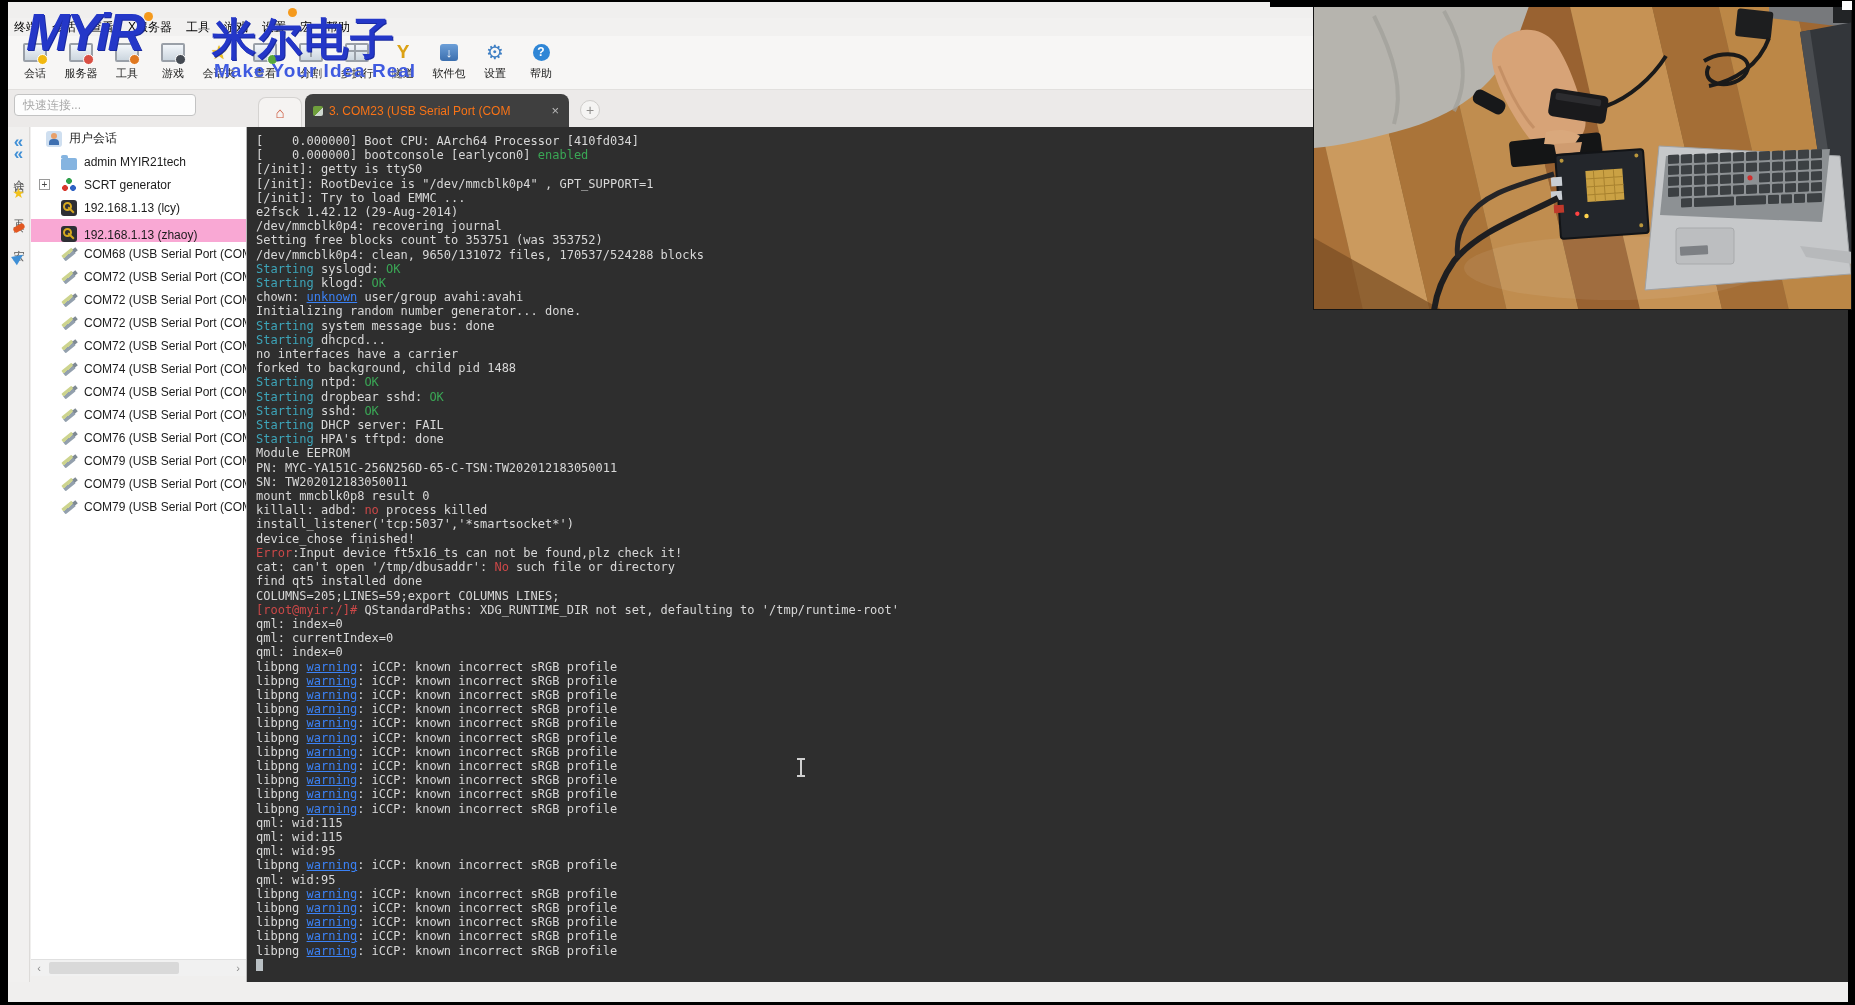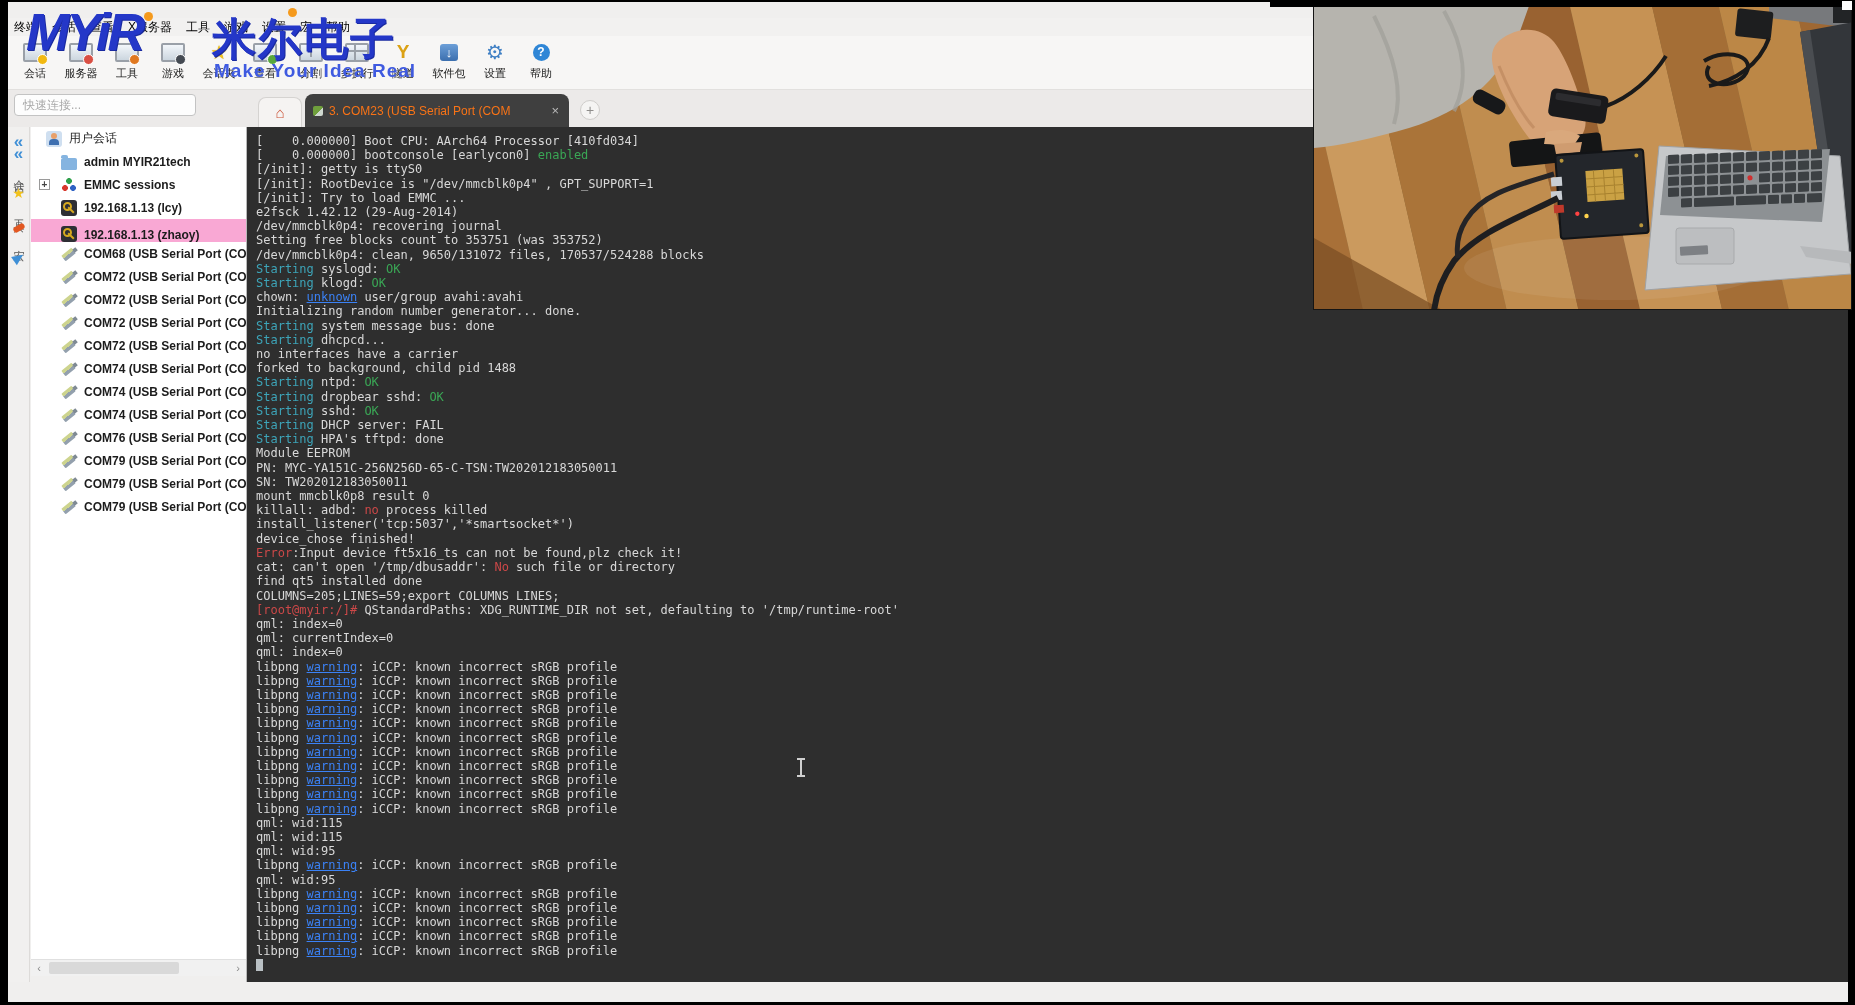--- a/index.html
+++ b/index.html
@@ -71,21 +71,21 @@
   .rail .macro-rec { width:12px; height:6px; background:#e25822; border-radius:3px; transform:rotate(-30deg); }
   .rail .plane { width:0; height:0; border-top:5px solid transparent; border-bottom:5px solid transparent; border-left:11px solid #3e8fd6; transform:rotate(-35deg); }
 
   
   .tree { position:absolute; left:23px; top:125px; width:252px; height:832px; background:#fff; overflow:hidden; }
   .trow { position:relative; height:23px; display:flex; align-items:center; font-size:12px; color:#1c1c1c; white-space:nowrap; }
   .trow.sel { background:#f9a8d4;align-items:flex-end; }
   .trow .tlbl { overflow:hidden; }
   .ti { width:16px; height:16px; margin-right:7px; position:relative; flex:0 0 16px; }
   .lvl0 { padding-left:15px; }
-  .lvl1 { padding-left:30px;font-weight:bold; }
+  .lvl1 { padding-left:30px; }
   .expander { position:absolute; left:8px; top:6px; width:11px; height:11px; border:1px solid #9a9a9a; background:#fff; font-size:10px; line-height:9px; text-align:center; color:#444; }
   .ti-user { background:#cfdff0; border-radius:3px; }
   .ti-user::before { content:""; position:absolute; left:5px; top:2px; width:6px; height:6px; border-radius:50%; background:#e8a06a; }
   .ti-user::after { content:""; position:absolute; left:3px; top:8px; width:10px; height:6px; border-radius:4px 4px 0 0; background:#3e6fb0; }
   .ti-folder { background:#85b4e0; border-radius:2px; top:2px; height:12px; box-shadow:0 -3px 0 -1px #85b4e0 inset; }
   .ti-folder::before { content:""; position:absolute; left:0; top:-3px; width:7px; height:3px; background:#85b4e0; border-radius:2px 2px 0 0; }
   .ti-scrt { background:
       radial-gradient(circle at 4px 11px, #d8372c 0 2.6px, transparent 3.2px),
       radial-gradient(circle at 8px 4px, #2fa04b 0 2.6px, transparent 3.2px),
       radial-gradient(circle at 12px 11px, #2f62c4 0 2.6px, transparent 3.2px); }
@@ -231,21 +231,21 @@
         <span class="ti ti-user"></span>
         <span class="tlbl">用户会话</span>
       </div>
       <div class="trow lvl1">
         <span class="ti ti-folder"></span>
         <span class="tlbl">admin MYIR21tech</span>
       </div>
       <div class="trow lvl1">
         <span class="expander">+</span>
         <span class="ti ti-scrt"></span>
-        <span class="tlbl">EMMC sessions</span>
+        <span class="tlbl">SCRT generator</span>
       </div>
       <div class="trow lvl1">
         <span class="ti ti-key"></span>
         <span class="tlbl">192.168.1.13 (lcy)</span>
       </div>
       <div class="trow lvl1 sel">
         <span class="ti ti-key"></span>
         <span class="tlbl">192.168.1.13 (zhaoy)</span>
       </div>
       <div class="trow lvl1">

